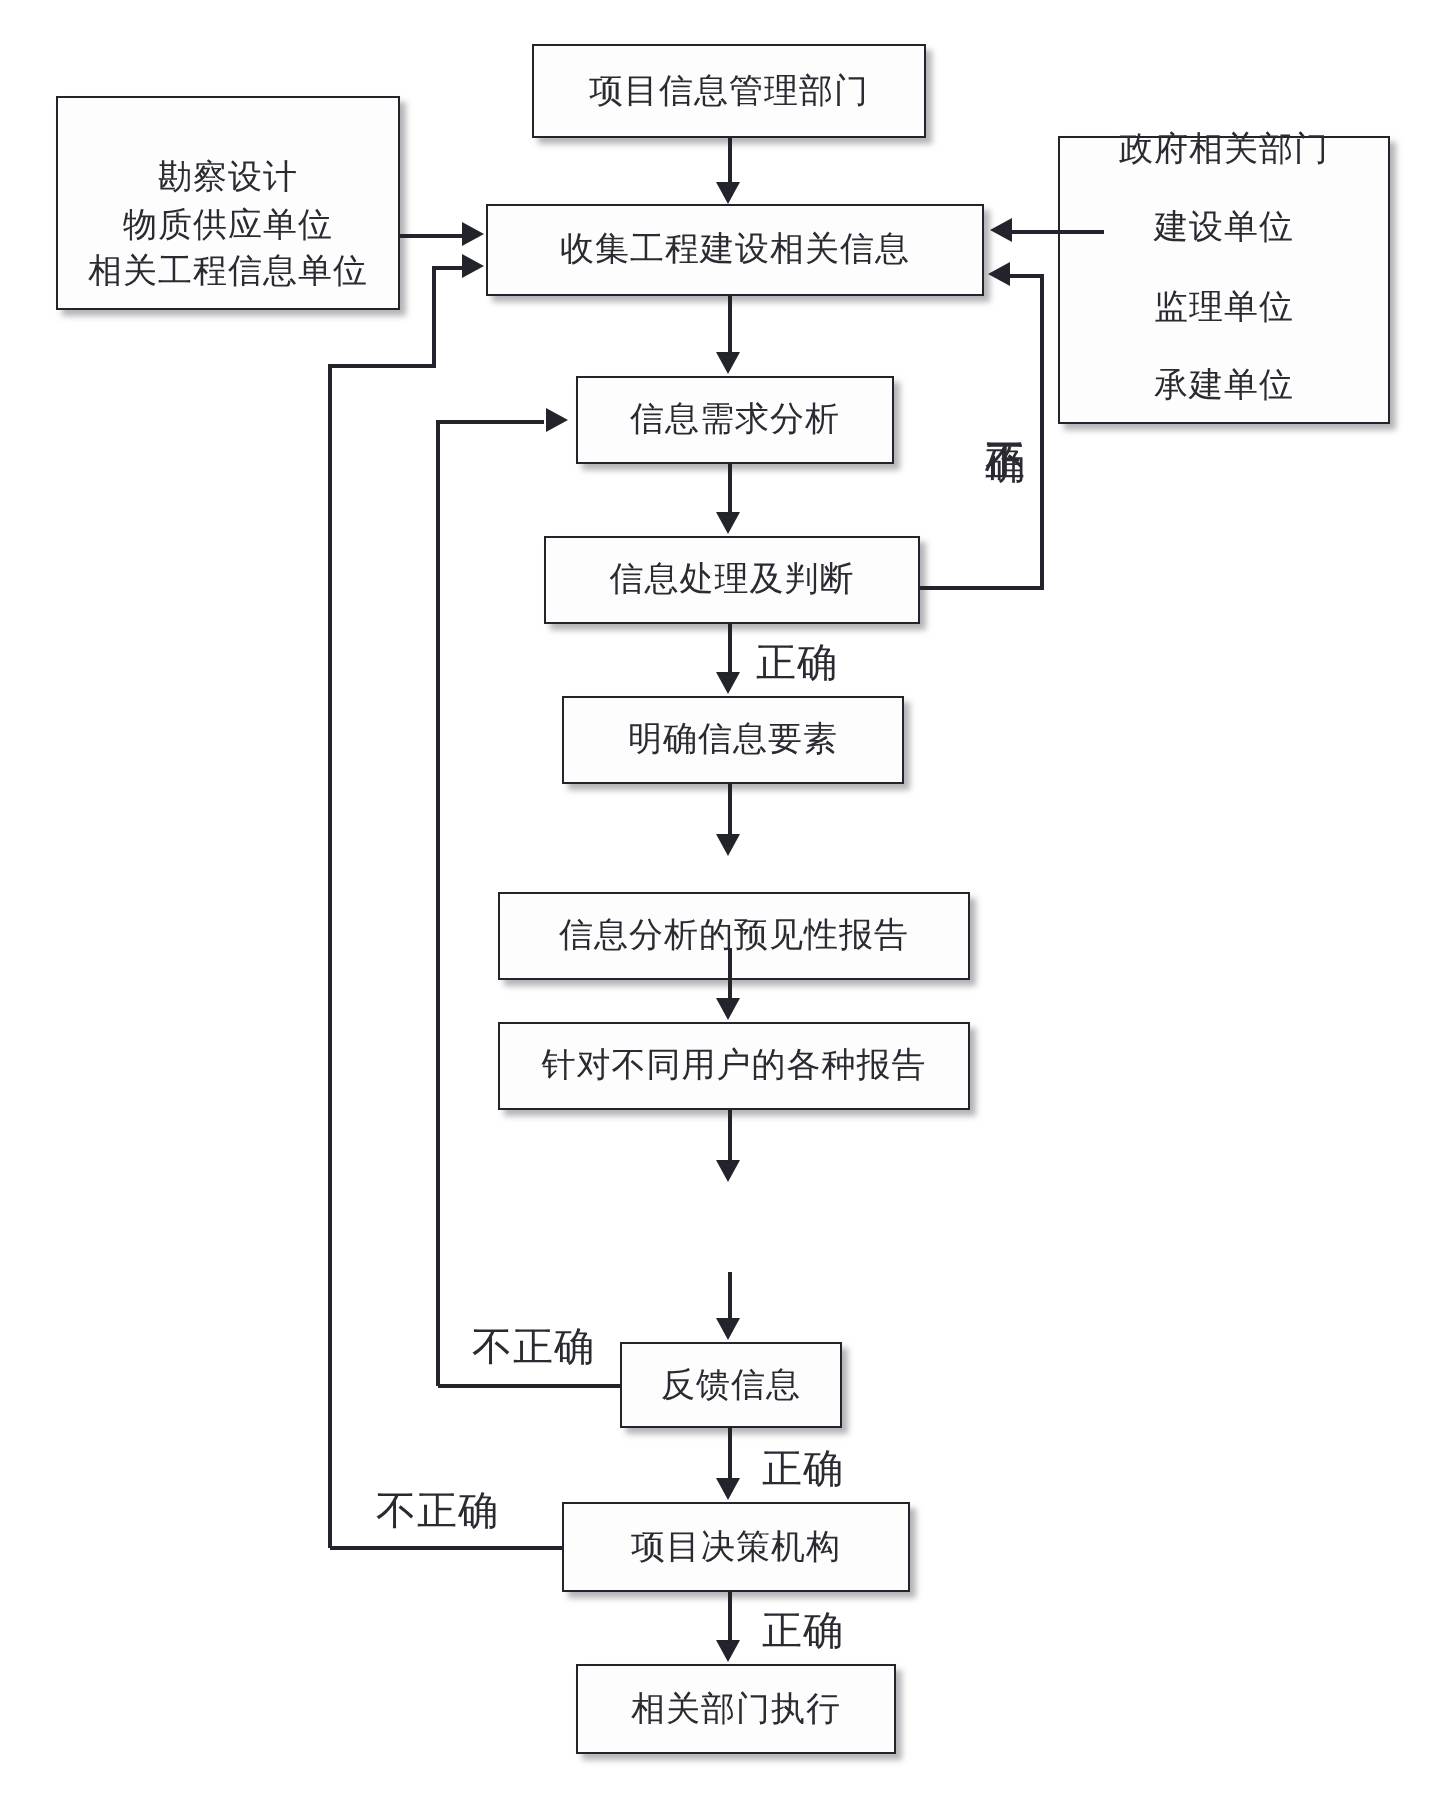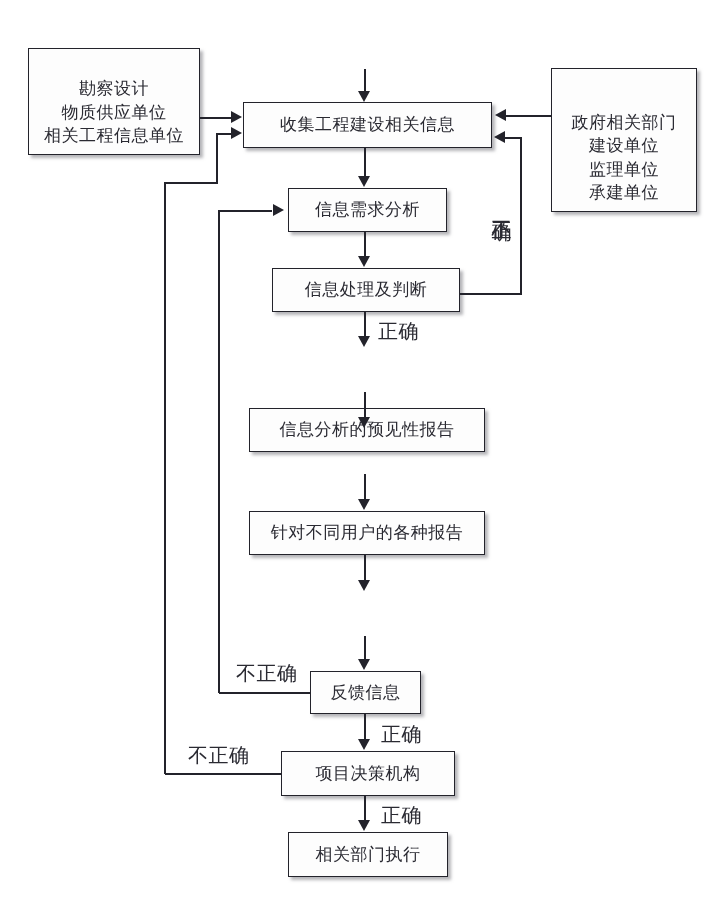--- a/index.html
+++ b/index.html
@@ -84,48 +84,54 @@
     letter-spacing: 1px;
     white-space: nowrap;
     line-height: 1;
   }
 </style>
 </head>
 <body>
 
 <div id="canvas">
 
+  <div class="node" style="left:266px; top:22px; width:197px; height:47px;">
+    <span class="line">项目信息管理部门</span>
+  </div>
 
   <div class="node multi" style="left:28px; top:48px; width:172px; height:107px;">
     <span class="line">勘察设计</span>
     <span class="line">物质供应单位</span>
     <span class="line">相关工程信息单位</span>
   </div>
 
-  <div class="node multi" style="left:551px; top:68px; width:146px; height:144px;">
+  <div class="node multi" style="left:529px; top:68px; width:166px; height:144px;gap:16px;">
     <span class="line">政府相关部门</span>
     <span class="line">建设单位</span>
     <span class="line">监理单位</span>
     <span class="line">承建单位</span>
   </div>
 
   <div class="node" style="left:288px; top:188px; width:159px; height:44px;">
     <span class="line">信息需求分析</span>
   </div>
 
   <div class="node" style="left:243px; top:102px; width:249px; height:46px;">
     <span class="line">收集工程建设相关信息</span>
   </div>
 
   <div class="node" style="left:272px; top:268px; width:188px; height:44px;">
     <span class="line">信息处理及判断</span>
   </div>
 
-
-  <div class="node" style="left:249px; top:408px; width:236px; height:44px;">
+  <div class="node" style="left:281px; top:348px; width:171px; height:44px;">
+    <span class="line">明确信息要素</span>
+  </div>
+
+  <div class="node" style="left:249px; top:446px; width:236px; height:44px;">
     <span class="line">信息分析的预见性报告</span>
   </div>
 
   <div class="node" style="left:249px; top:511px; width:236px; height:44px;">
     <span class="line">针对不同用户的各种报告</span>
   </div>
 
 
   <div class="node" style="left:310px; top:671px; width:111px; height:43px;">
     <span class="line">反馈信息</span>

